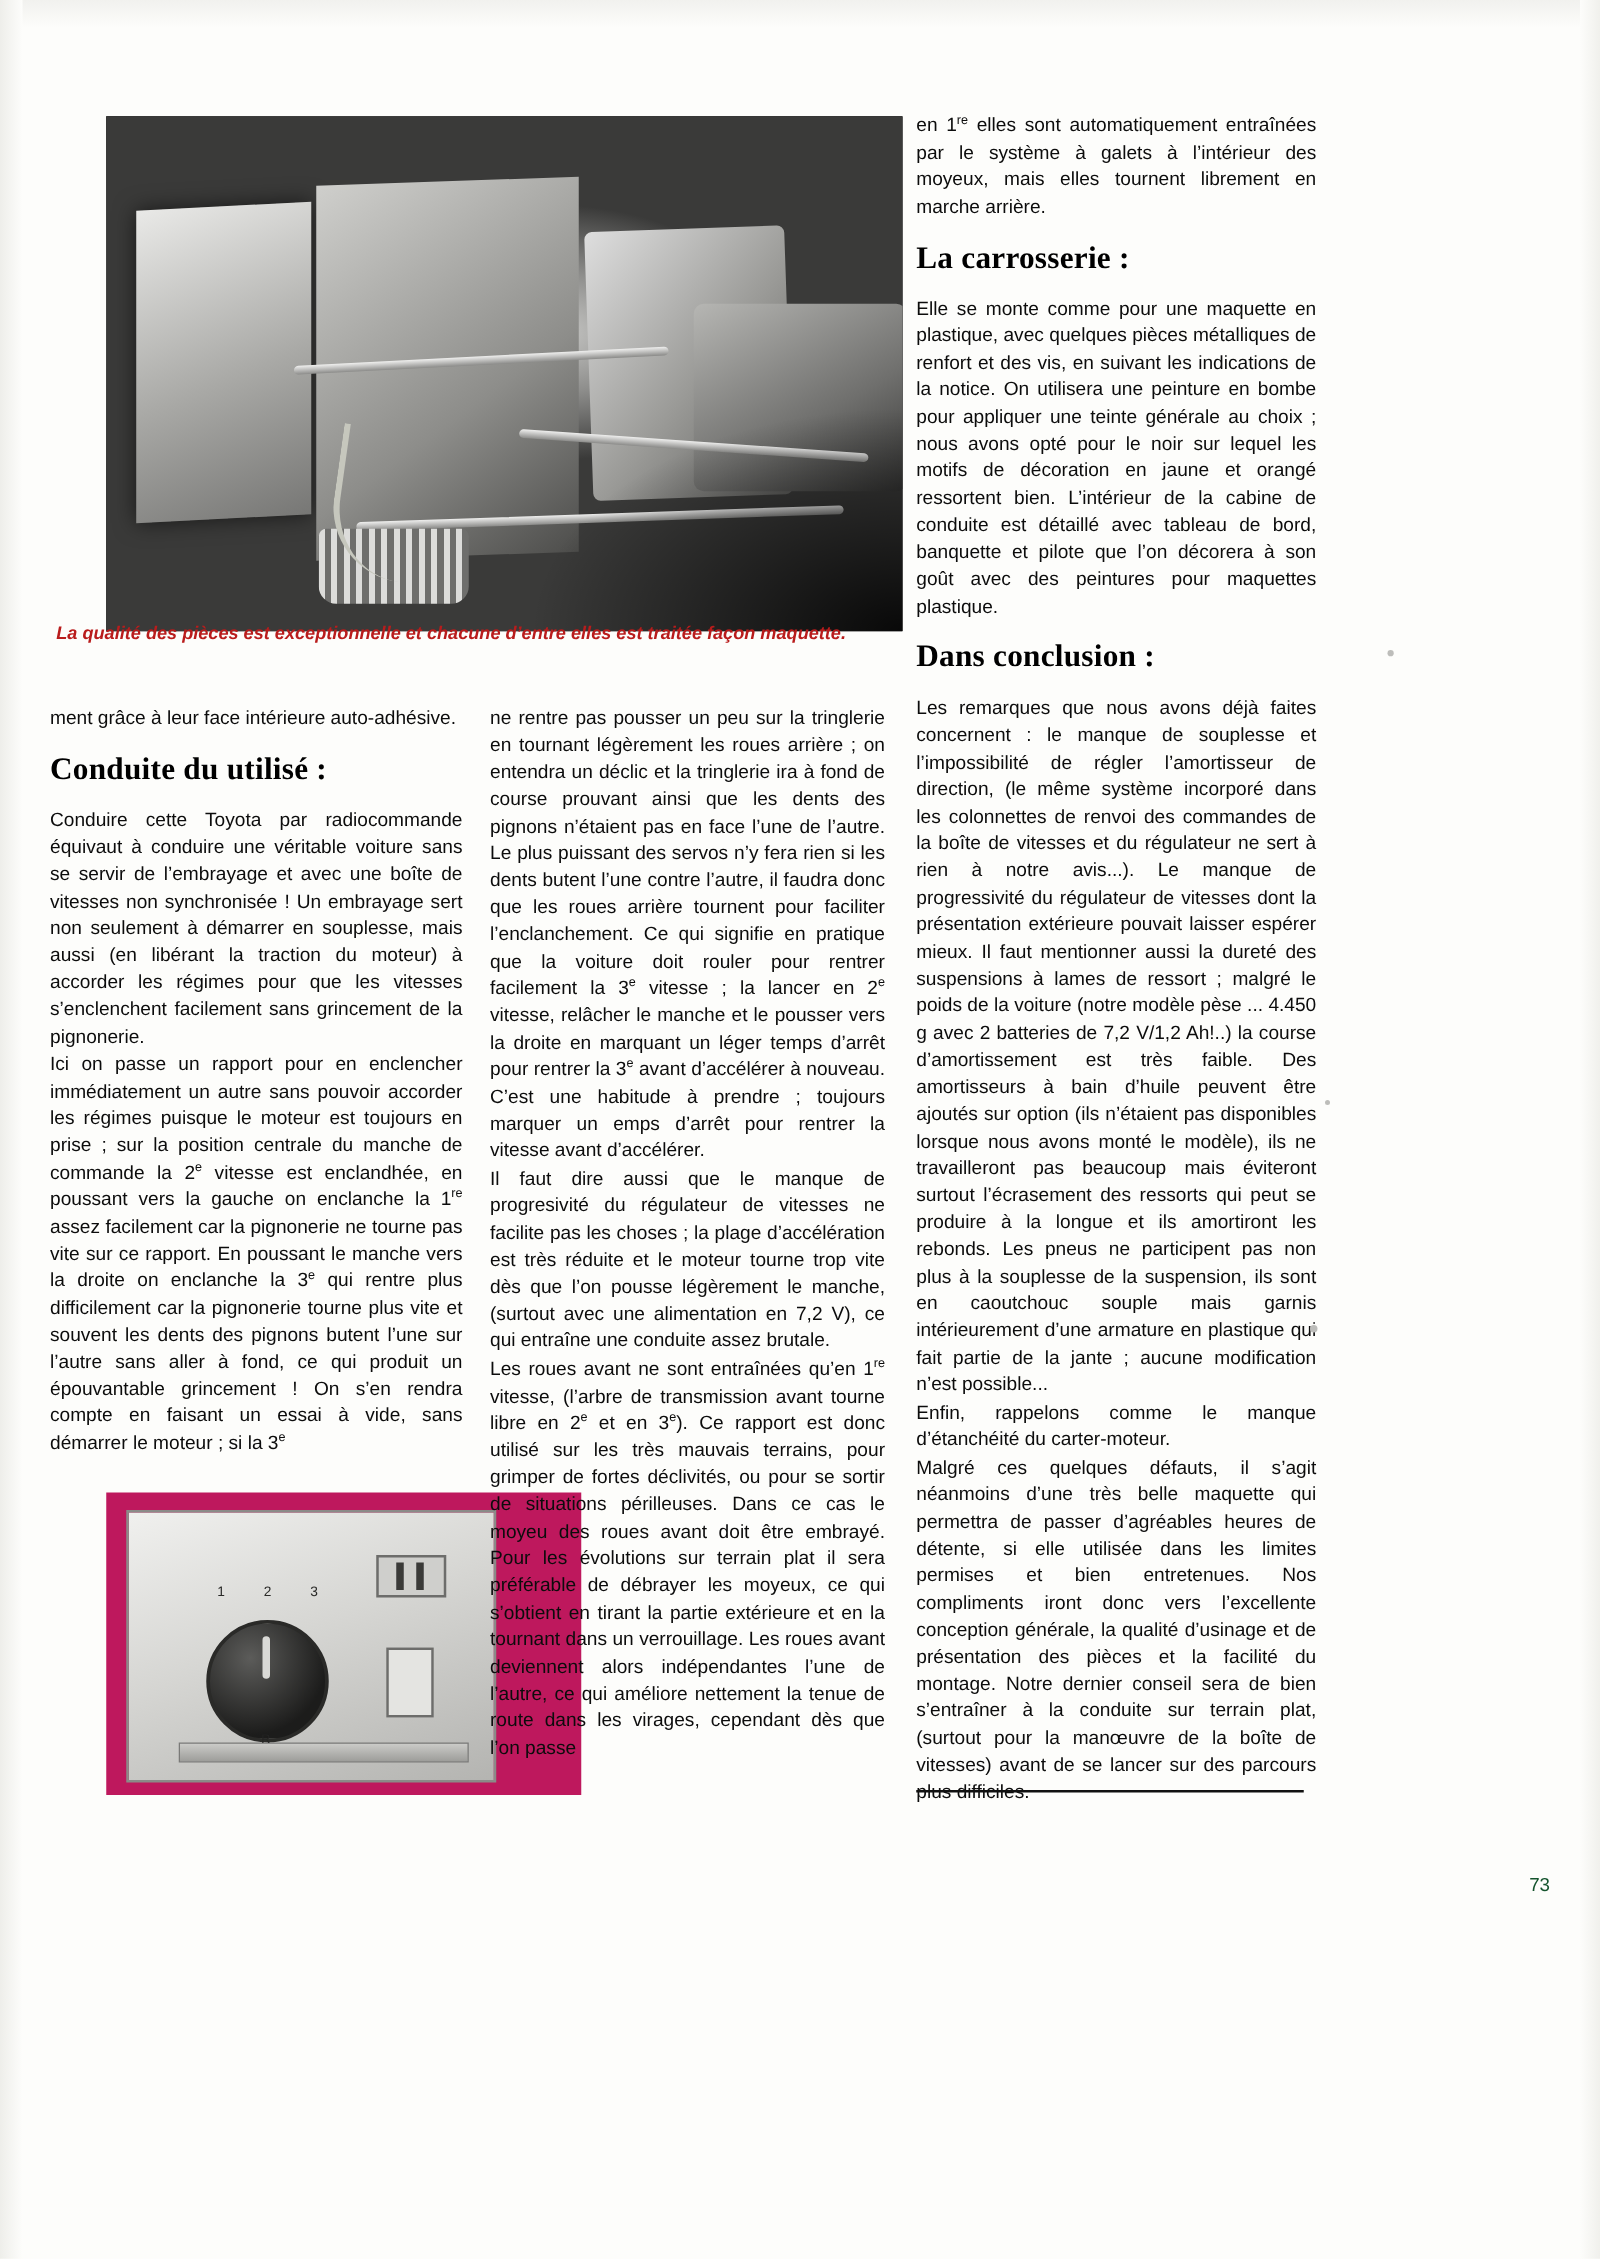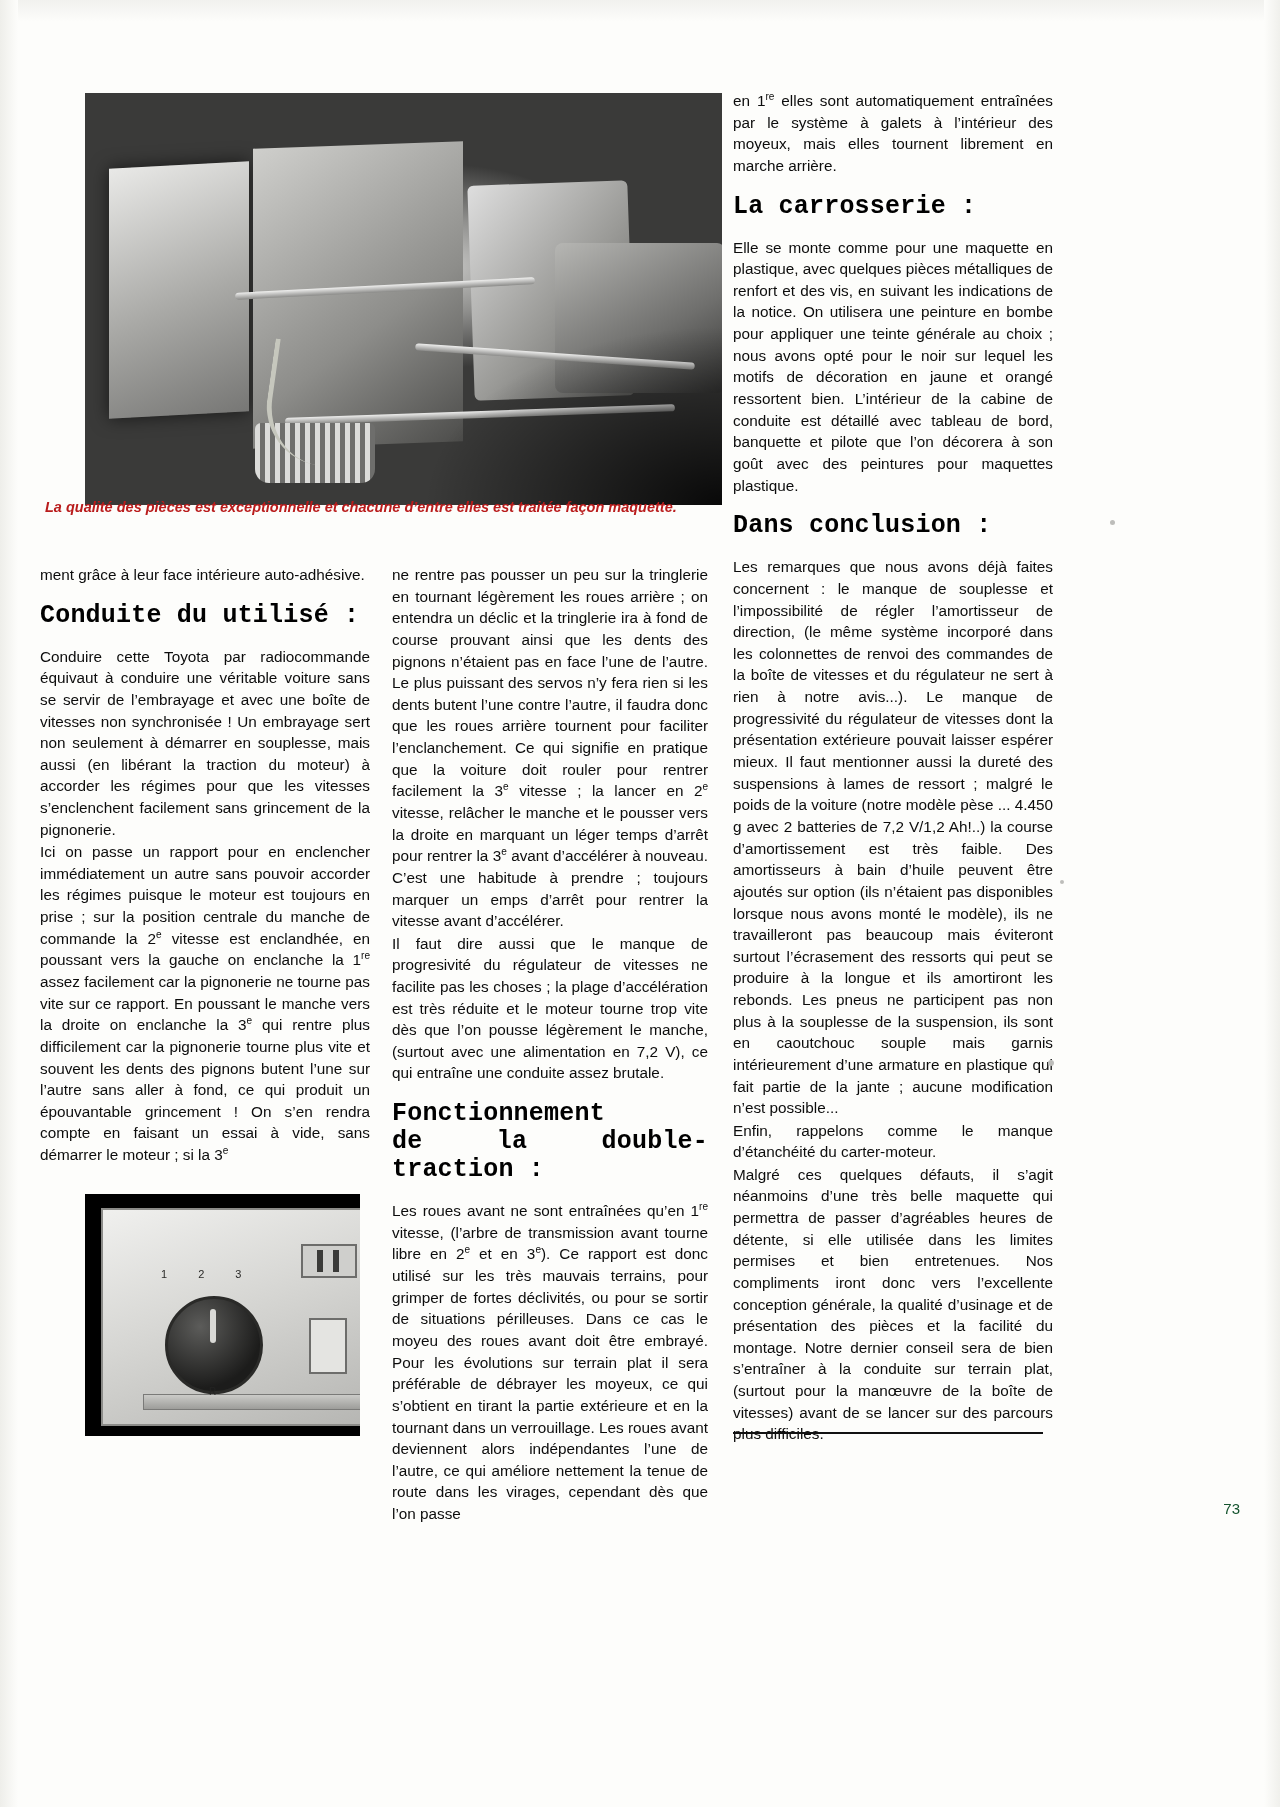--- a/index.html
+++ b/index.html
@@ -102,23 +102,24 @@
     font-style: italic;
     line-height: 1.32;
     color: #b91c1c;
   }
   .caption-top { left: 45px; top: 498px; width: 645px; }
 
   
   .photo-bottom {
     position: absolute;
     left: 45px; top: 1178px;
-    width: 275px; height: 242px;
-    background: #000000;
+    width: 380px; height: 242px;
+    background: #be185d;
     overflow: hidden;
+    text-align: center;
   }
   .photo-bottom .panel {
     position: absolute; left: 16px; top: 14px; width: 292px; height: 214px;
     background: linear-gradient(160deg, #f0f0ee 0%, #d6d6d3 45%, #b4b4b1 100%);
     border: 2px solid #8b8b88;
   }
   .photo-bottom .knob {
     position: absolute; left: 62px; top: 86px; width: 92px; height: 92px;
     background: radial-gradient(circle at 35% 30%, #5c5c5a, #1c1c1b 70%);
     border-radius: 50%;
@@ -165,21 +166,21 @@
     text-align: justify;
     color: #0c0c0c;
   }
   .col p { margin: 16px 0 0.05em 0; text-indent: 0; }
   .col p + p { margin-top: 0; }
   .col-left  { left: 40px;  top: 548px;  width: 330px; }
   .col-mid   { left: 392px; top: 548px;  width: 316px; }
   .col-right { left: 733px; top: 74px;   width: 320px; }
 
   h2.head {
-    font-family: Liberation Mono, monospace;
+    font-family: Liberation Serif, serif;
     font-weight: bold;
     font-size: 25px;
     line-height: 1.12;
     letter-spacing: .2px;
     margin: 16px 0 8px 0;
     color: #000;
   }
 
   .rule {
     position: absolute;
@@ -234,21 +235,20 @@
 
   <div class="col col-left" id="col-left">
       <p>ment grâce à leur face intérieure auto-adhésive.</p>
       <h2 class="head">Conduite du utilisé :</h2>
       <p>Conduire cette Toyota par radiocommande équivaut à conduire une véritable voiture sans se servir de l’embrayage et avec une boîte de vitesses non synchronisée ! Un embrayage sert non seulement à démarrer en souplesse, mais aussi (en libérant la traction du moteur) à accorder les régimes pour que les vitesses s’enclenchent facilement sans grincement de la pignonerie.</p>
       <p>Ici on passe un rapport pour en enclencher immédiatement un autre sans pouvoir accorder les régimes puisque le moteur est toujours en prise ; sur la position centrale du manche de commande la 2<sup>e</sup> vitesse est enclandhée, en poussant vers la gauche on enclanche la 1<sup>re</sup> assez facilement car la pignonerie ne tourne pas vite sur ce rapport. En poussant le manche vers la droite on enclanche la 3<sup>e</sup> qui rentre plus difficilement car la pignonerie tourne plus vite et souvent les dents des pignons butent l’une sur l’autre sans aller à fond, ce qui produit un épouvantable grincement ! On s’en rendra compte en faisant un essai à vide, sans démarrer le moteur ; si la 3<sup>e</sup></p>
     </div>
   <div class="col col-mid" id="col-mid">
       <p>ne rentre pas pousser un peu sur la tringlerie en tournant légèrement les roues arrière ; on entendra un déclic et la tringlerie ira à fond de course prouvant ainsi que les dents des pignons n’étaient pas en face l’une de l’autre. Le plus puissant des servos n’y fera rien si les dents butent l’une contre l’autre, il faudra donc que les roues arrière tournent pour faciliter l’enclanchement. Ce qui signifie en pratique que la voiture doit rouler pour rentrer facilement la 3<sup>e</sup> vitesse ; la lancer en 2<sup>e</sup> vitesse, relâcher le manche et le pousser vers la droite en marquant un léger temps d’arrêt pour rentrer la 3<sup>e</sup> avant d’accélérer à nouveau. C’est une habitude à prendre ; toujours marquer un emps d’arrêt pour rentrer la vitesse avant d’accélérer.</p>
       <p>Il faut dire aussi que le manque de progresivité du régulateur de vitesses ne facilite pas les choses ; la plage d’accélération est très réduite et le moteur tourne trop vite dès que l’on pousse légèrement le manche, (surtout avec une alimentation en 7,2 V), ce qui entraîne une conduite assez brutale.</p>
-      <h2 class="head">Fonctionnement<br>de la double-traction :</h2>
       <p>Les roues avant ne sont entraînées qu’en 1<sup>re</sup> vitesse, (l’arbre de transmission avant tourne libre en 2<sup>e</sup> et en 3<sup>e</sup>). Ce rapport est donc utilisé sur les très mauvais terrains, pour grimper de fortes déclivités, ou pour se sortir de situations périlleuses. Dans ce cas le moyeu des roues avant doit être embrayé. Pour les évolutions sur terrain plat il sera préférable de débrayer les moyeux, ce qui s’obtient en tirant la partie extérieure et en la tournant dans un verrouillage. Les roues avant deviennent alors indépendantes l’une de l’autre, ce qui améliore nettement la tenue de route dans les virages, cependant dès que l’on passe</p>
     </div>
   <div class="col col-right" id="col-right">
       <p>en 1<sup>re</sup> elles sont automatiquement entraînées par le système à galets à l’intérieur des moyeux, mais elles tournent librement en marche arrière.</p>
       <h2 class="head">La carrosserie :</h2>
       <p>Elle se monte comme pour une maquette en plastique, avec quelques pièces métalliques de renfort et des vis, en suivant les indications de la notice. On utilisera une peinture en bombe pour appliquer une teinte générale au choix ; nous avons opté pour le noir sur lequel les motifs de décoration en jaune et orangé ressortent bien. L’intérieur de la cabine de conduite est détaillé avec tableau de bord, banquette et pilote que l’on décorera à son goût avec des peintures pour maquettes plastique.</p>
       <h2 class="head">Dans conclusion :</h2>
       <p>Les remarques que nous avons déjà faites concernent : le manque de souplesse et l’impossibilité de régler l’amortisseur de direction, (le même système incorporé dans les colonnettes de renvoi des commandes de la boîte de vitesses et du régulateur ne sert à rien à notre avis...). Le manque de progressivité du régulateur de vitesses dont la présentation extérieure pouvait laisser espérer mieux. Il faut mentionner aussi la dureté des suspensions à lames de ressort ; malgré le poids de la voiture (notre modèle pèse ... 4.450 g avec 2 batteries de 7,2 V/1,2 Ah!..) la course d’amortissement est très faible. Des amortisseurs à bain d’huile peuvent être ajoutés sur option (ils n’étaient pas disponibles lorsque nous avons monté le modèle), ils ne travailleront pas beaucoup mais éviteront surtout l’écrasement des ressorts qui peut se produire à la longue et ils amortiront les rebonds. Les pneus ne participent pas non plus à la souplesse de la suspension, ils sont en caoutchouc souple mais garnis intérieurement d’une armature en plastique qui fait partie de la jante ; aucune modification n’est possible...</p>
       <p>Enfin, rappelons comme le manque d’étanchéité du carter-moteur.</p>
       <p>Malgré ces quelques défauts, il s’agit néanmoins d’une très belle maquette qui permettra de passer d’agréables heures de détente, si elle utilisée dans les limites permises et bien entretenues. Nos compliments iront donc vers l’excellente conception générale, la qualité d’usinage et de présentation des pièces et la facilité du montage. Notre dernier conseil sera de bien s’entraîner à la conduite sur terrain plat, (surtout pour la manœuvre de la boîte de vitesses) avant de se lancer sur des parcours plus difficiles.</p>

